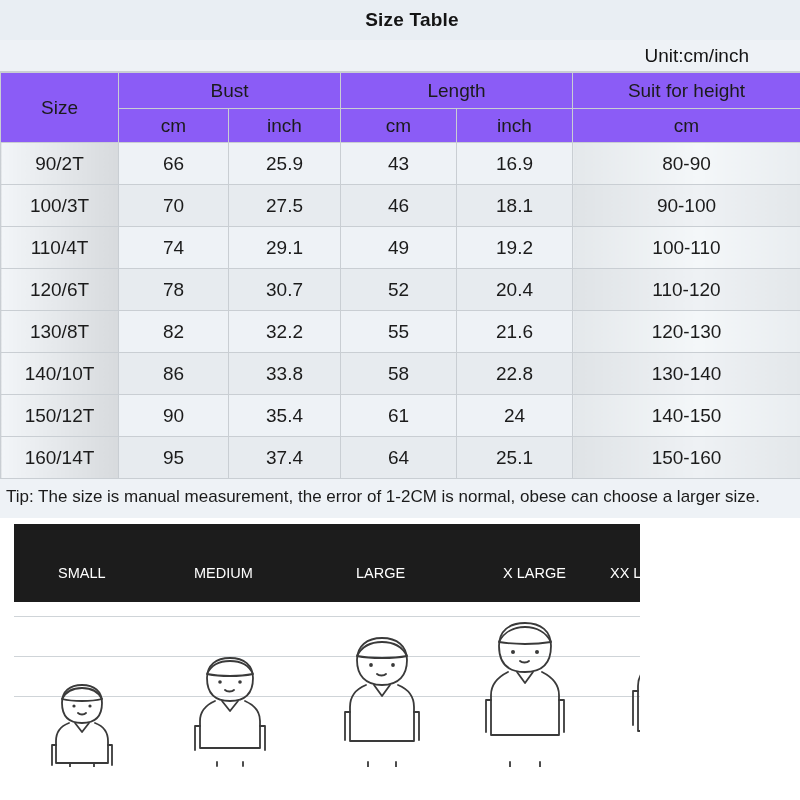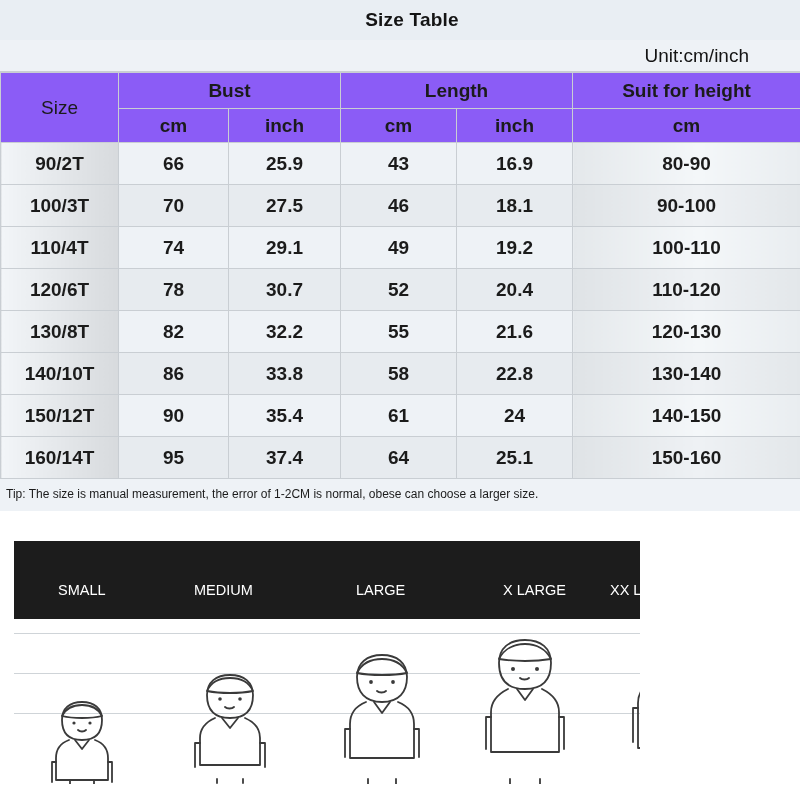--- a/index.html
+++ b/index.html
@@ -61,21 +61,21 @@
   table.size-table col.c-lencm  { width: 116px; }
   table.size-table col.c-lenin  { width: 116px; }
   table.size-table col.c-height { width: 228px; }
 
   table.size-table th,
   table.size-table td {
     border: 1px solid #c9ced3;
     text-align: center;
     font-size: 19px;
     color: #1b1b1b;
-    font-weight: bold;
+    font-weight: normal;
     padding: 0;
   }
   .hdr-group { height: 36px; }
   .hdr-sub   { height: 34px; }
   .hdr-rowspan {
     font-size: 19px;
     vertical-align: middle;
   }
   tbody tr { height: 42px; }
 
@@ -94,33 +94,32 @@
   }
   tbody tr.alt td.data-cell { background: #e7ebef; }
   tbody tr.alt td.height-cell {
     background: linear-gradient(to right, #dfe3e6 0%, #eef1f4 55%, #e3e7ea 100%);
   }
 
   
   .tip {
     background: #eef2f6;
     padding: 7px 26px 9px 6px;
-    font-size: 12px;
+    font-size: 17px;
     color: #1b1b1b;
     line-height: 1.35;
   }
 
   
   .chart {
     position: relative;
     width: 640px;
     height: 253px;
     background: #ffffff;
     overflow: hidden;
-    margin-top: 24px;
   }
   .chart-band {
     position: absolute;
     left: 14px;
     top: 6px;
     width: 772px;
     height: 78px;
     background: #1c1c1c;
   }
   .band-col {

